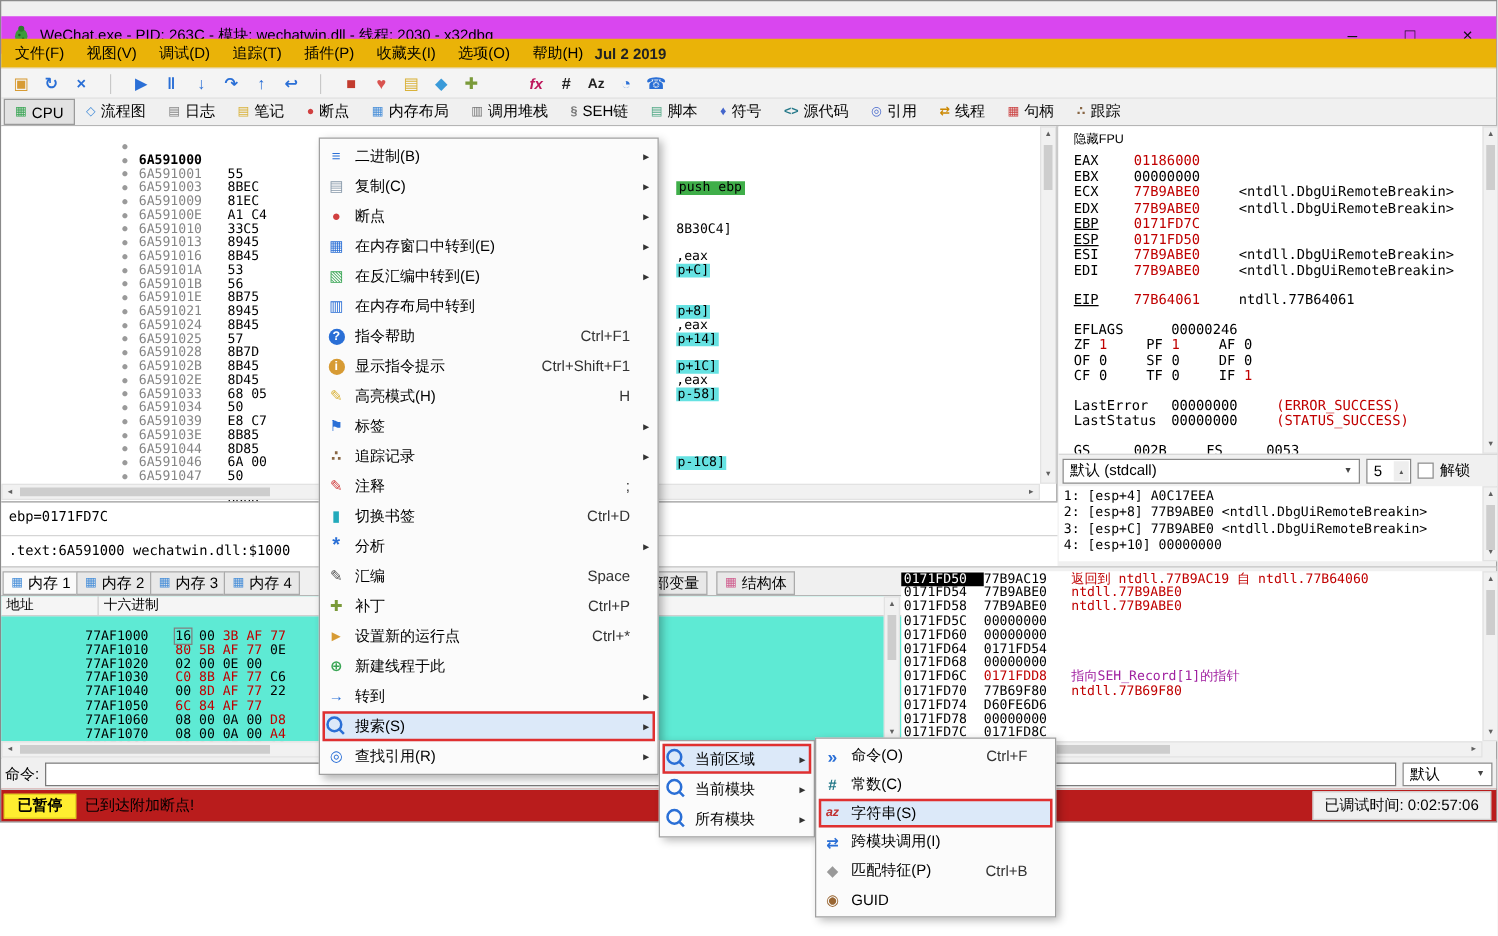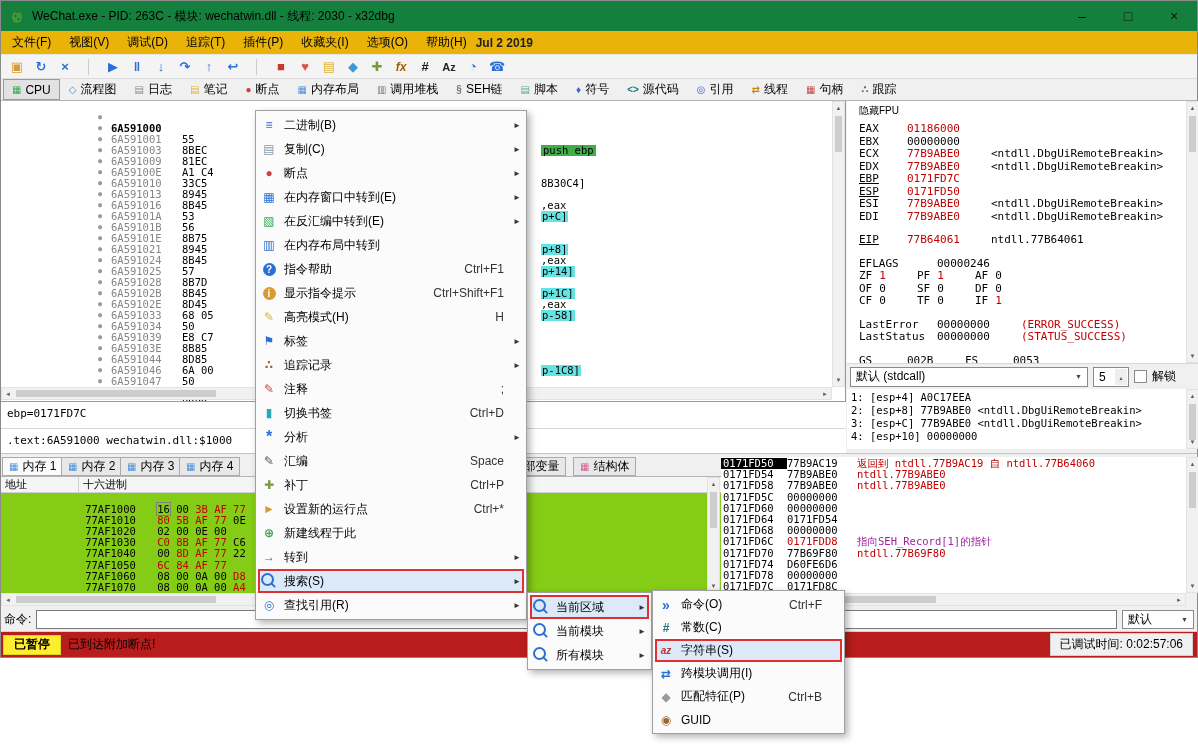--- a/index.html
+++ b/index.html
@@ -1,19 +1,19 @@
 <!DOCTYPE html>
 <html><head>
 <meta charset="utf-8">
 <style>
 *{margin:0;padding:0;box-sizing:border-box}
 body{width:1198px;height:749px;background:#fff;font-family:"Liberation Sans","DejaVu Sans",sans-serif;font-size:12px;color:#000;position:relative;overflow:hidden}
 .app{position:absolute;left:0;top:0;width:1198px;height:658px;border:1px solid #8a8a8a;background:#f0f0f0}
 
-.titlebar{position:absolute;left:0;top:0;right:0;height:30px;background:#15803d;display:flex;align-items:center}
+.titlebar{position:absolute;left:0;top:12px;right:0;height:30px;background:#d946ef;display:flex;align-items:center}
 .appicon{margin-left:8px}
 .title-text{margin-left:7px;font-size:12px}
 .win-controls{margin-left:auto;display:flex;height:100%}
 .win-btn{width:46px;display:flex;align-items:center;justify-content:center;font-size:14px;color:#111}
 
 .menubar{position:absolute;left:0;top:30px;right:0;height:24px;background:#eab308;display:flex;align-items:center;padding-left:2px;border-bottom:1px solid #e6e6e6}
 .menu-items{display:flex;align-items:center}
 .menu-item{padding:4px 9px}
 .build-date{color:#222;font-weight:bold}
 
@@ -94,25 +94,25 @@
 .memtabs{position:absolute;left:0;top:456px;width:720px;height:20px;background:#f0f0f0;border-bottom:1px solid #b5b5b5}
 .mtab{position:absolute;top:0;height:19px;display:flex;align-items:center;gap:4px;padding:0 6px;border:1px solid #aaa;background:#e8e8e8;white-space:nowrap}
 .mtab.active{background:#fafafa}
 div.mtab:nth-of-type(1){left:1px}
 div.mtab:nth-of-type(2){left:60px}
 div.mtab:nth-of-type(3){left:119px}
 div.mtab:nth-of-type(4){left:178px}
 div.mtab:nth-of-type(5){left:490px}
 div.mtab:nth-of-type(6){left:572px}
 
-.dump{position:absolute;left:0;top:476px;width:804px;height:116px;background:#84cc16}
+.dump{position:absolute;left:0;top:476px;width:804px;height:116px;background:#5eead4}
 .dump-head{display:flex;height:16px;background:#f5f5f5;border-bottom:1px solid #d0d0d0;font-size:11px}
 .dh-addr{width:78px;padding-left:4px;line-height:15px;border-right:1px solid #d0d0d0}
 .dh-hex{flex:1;padding-left:4px;line-height:15px}
-.mrow{height:11.1px;line-height:11.1px;font-family:"DejaVu Sans Mono",monospace;font-size:10.5px;white-space:pre;padding-left:21px}
+.mrow{height:11.1px;line-height:11.1px;font-family:"DejaVu Sans Mono",monospace;font-size:10.5px;white-space:pre;padding-left:4px}
 .maddr{display:inline-block;width:72px}
 .selbox{outline:1px solid #808080}
 
 .stack{position:absolute;left:720px;top:456px;width:465px;height:136px;background:#fff;font-family:"DejaVu Sans Mono",monospace;font-size:10.5px;padding-top:1px}
 .srow{height:11.2px;line-height:11.2px;display:flex;white-space:pre}
 .saddr{width:66px;padding-left:2px}
 .saddr.selrow{background:#000;color:#fff}
 .sval{width:70px}
 .scmt{flex:1}
 
@@ -213,21 +213,21 @@
       <span class="tbtn" data-name="step-into-icon" style="color: rgb(42, 111, 214);">↓</span>
       <span class="tbtn" data-name="step-over-icon" style="color: rgb(42, 111, 214);">↷</span>
       <span class="tbtn" data-name="step-out-icon" style="color: rgb(42, 111, 214);">↑</span>
       <span class="tbtn" data-name="run-to-return-icon" style="color: rgb(42, 111, 214);">↩</span>
       <span class="tbtn" data-name="toolbar-separator" style="color: rgb(200, 200, 200);">│</span>
       <span class="tbtn" data-name="animate-icon" style="color: rgb(194, 59, 46);">■</span>
       <span class="tbtn" data-name="favourites-icon" style="color: rgb(217, 83, 79);">♥</span>
       <span class="tbtn" data-name="notes-icon" style="color: rgb(217, 178, 58);">▤</span>
       <span class="tbtn" data-name="shield-icon" style="color: rgb(58, 154, 217);">◆</span>
       <span class="tbtn" data-name="patch-icon" style="color: rgb(122, 154, 58);">✚</span>
-      <span class="tbtn" data-name="fx-icon" style="color: #a16207;">fx</span>
+      <span class="tbtn" data-name="fx-icon" style="color: #be185d; margin-left: 28px;">fx</span>
       <span class="tbtn" data-name="hash-icon" style="color: rgb(34, 34, 34);">#</span>
       <span class="tbtn" data-name="case-icon" style="color: rgb(34, 34, 34);">Az</span>
       <span class="tbtn" data-name="gauge-icon" style="color: rgb(42, 111, 214);">◔</span>
       <span class="tbtn" data-name="phone-icon" style="color: rgb(42, 111, 214);">☎</span>
     </div>
 
   <div class="tabbar" data-name="view-tabs">
 
       <div class="tab active" data-name="view-tab">
         <span class="tab-icon" data-name="cpu-icon" style="color: rgb(58, 166, 85);">▦</span>

